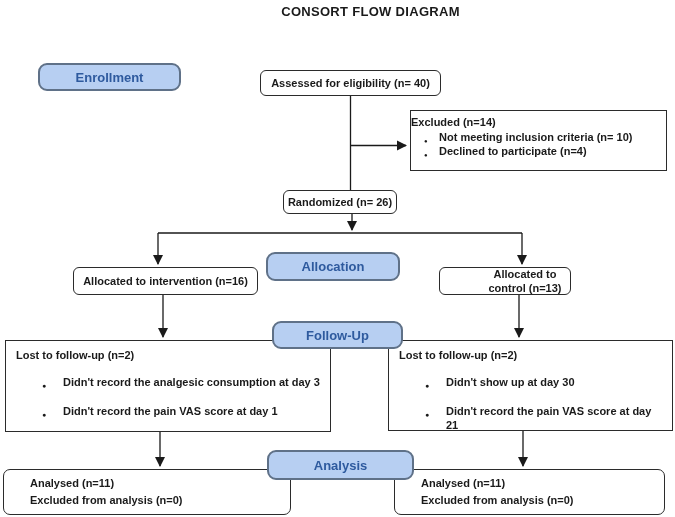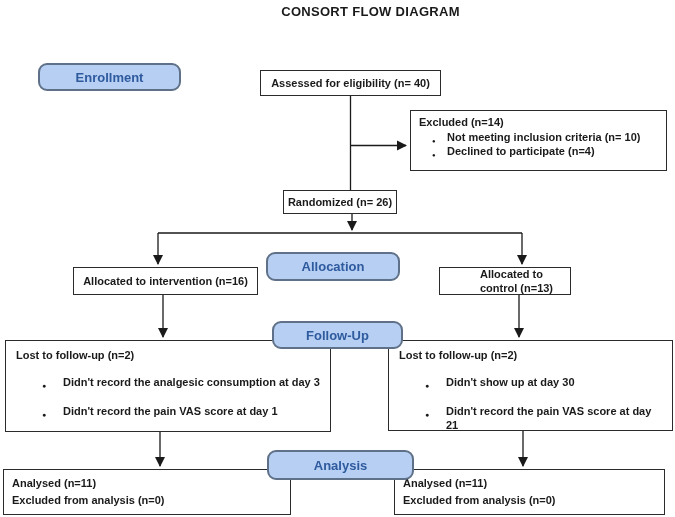--- a/index.html
+++ b/index.html
@@ -9,22 +9,22 @@
   }
   .page-title {
     position:absolute; left:0; top:4px; width:675px; text-align:center;
     font-size:13px; font-weight:bold; color:#1a1a1a; letter-spacing:.3px;padding-left:33px;
   }
   .box {
     position:absolute; background:#ffffff; border:1px solid #2b2b2b;
     color:#1a1a1a; font-size:11px; font-weight:bold; box-sizing:border-box;
     z-index:1; line-height:14px;
   }
-  .box.center { display:flex; align-items:center; justify-content:center; text-align:left; }
-  .box.pad { padding:4px 8px; }
+  .box.center { display:flex; align-items:center; justify-content:center; text-align:center;border-radius:6px; }
+  .box.pad { padding:4px 0; }
   .badge {
     position:absolute; background:#b7cff2; border:2px solid #5f7188; border-radius:9px;
     color:#2e5a9e; font-size:13px; font-weight:bold; box-sizing:border-box;
     display:flex; align-items:center; justify-content:center; z-index:3;
   }
   svg.connectors { position:absolute; left:0; top:0; z-index:2; }
   ul.bullets { margin:0; padding:0; }
   ul.bullets li { list-style:none; position:relative; }
   
   .excluded ul.bullets { margin-top:1px; }
@@ -32,21 +32,21 @@
   .excluded ul.bullets li::before {
     content:"\25CF"; position:absolute; left:13px; top:4px; font-size:6px;
   }
   
   .followup { padding:7px 10px; }
   .followup ul.bullets { margin-top:13px; }
   .followup ul.bullets li { padding-left:47px; margin:4px 0 15px 0; }
   .followup ul.bullets li::before {
     content:"\25CF"; position:absolute; left:26px; top:4px; font-size:7px;
   }
-  .analysis-box { padding:5px 8px; line-height:17px; }
+  .analysis-box { padding:5px 26px; line-height:17px;border-radius:7px; }
 </style>
 </head>
 <body>
 
 <div class="canvas">
 
   <div class="page-title">CONSORT FLOW DIAGRAM</div>
 
   <svg class="connectors" width="675" height="517" viewBox="0 0 675 517">
     <defs>

